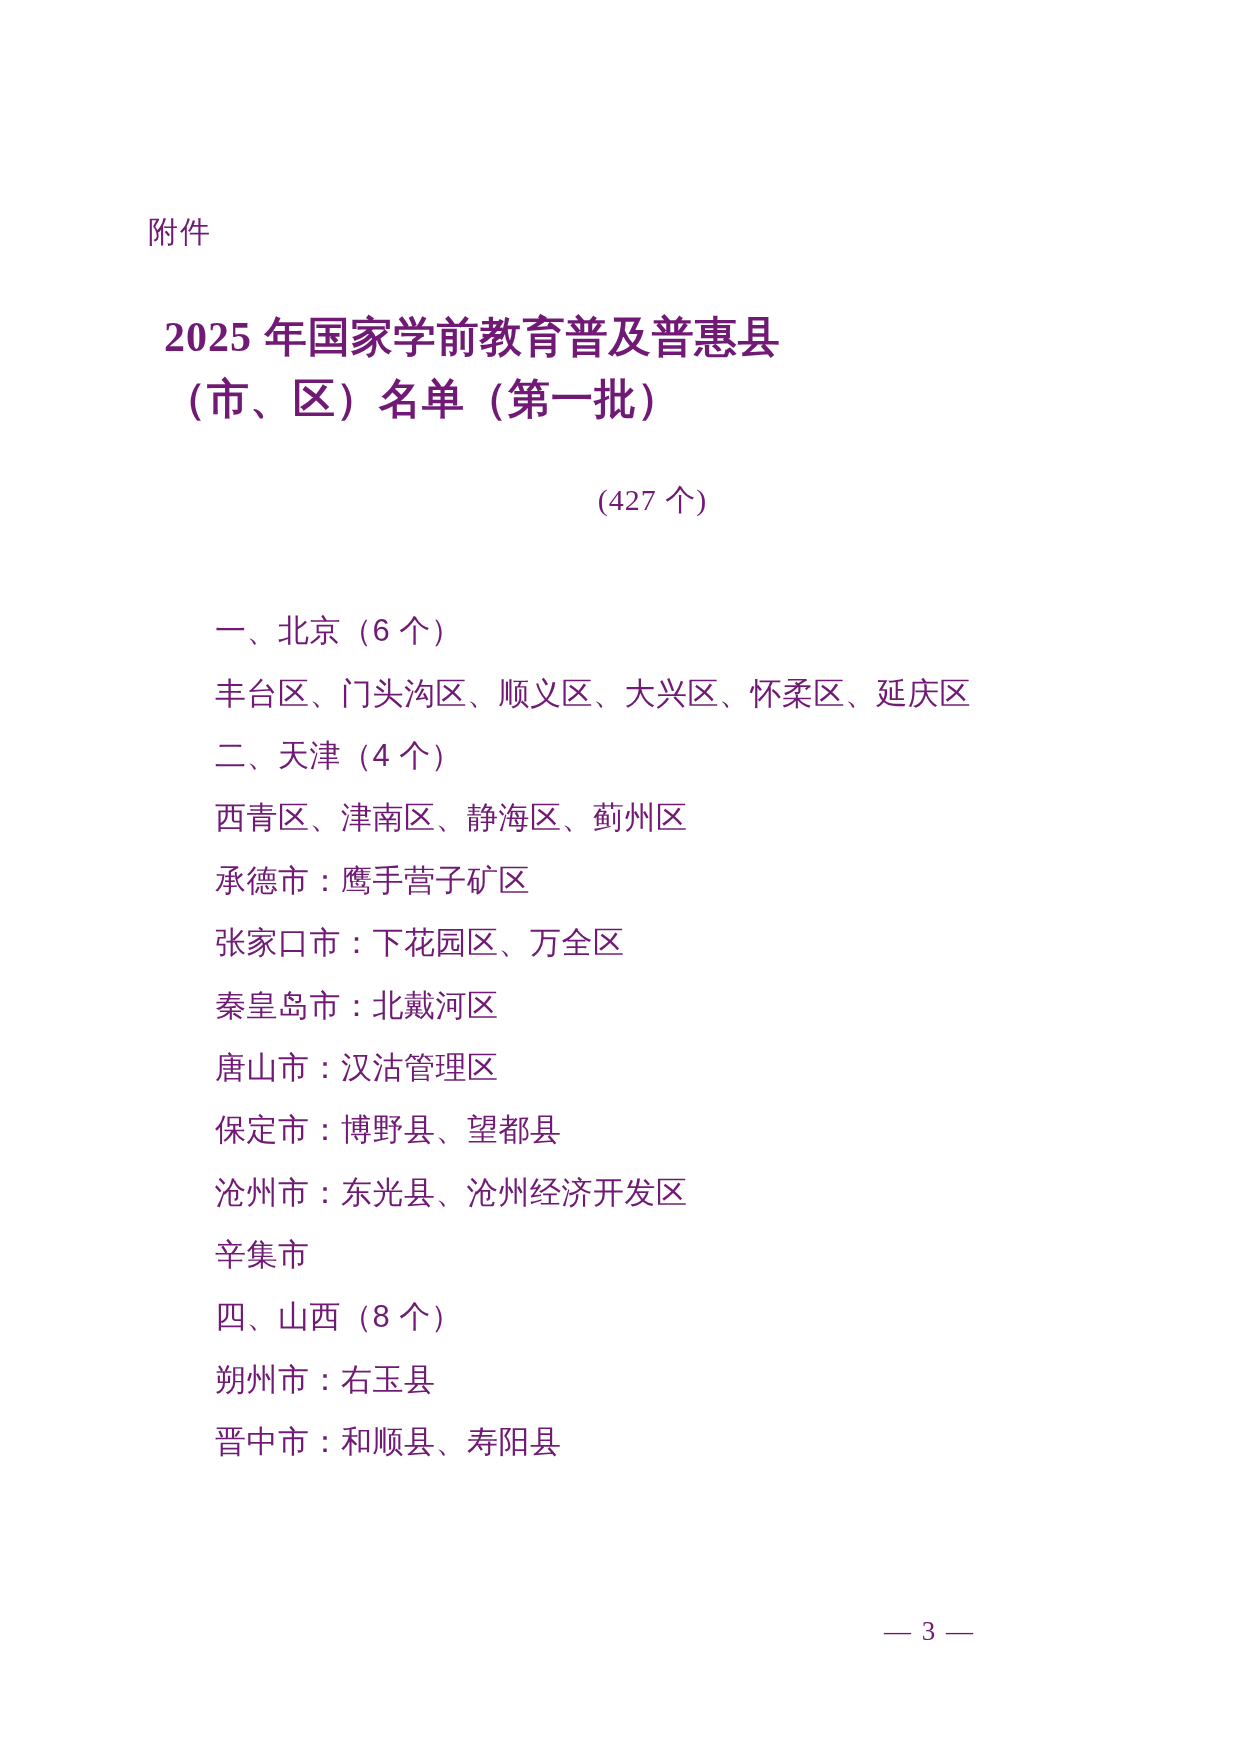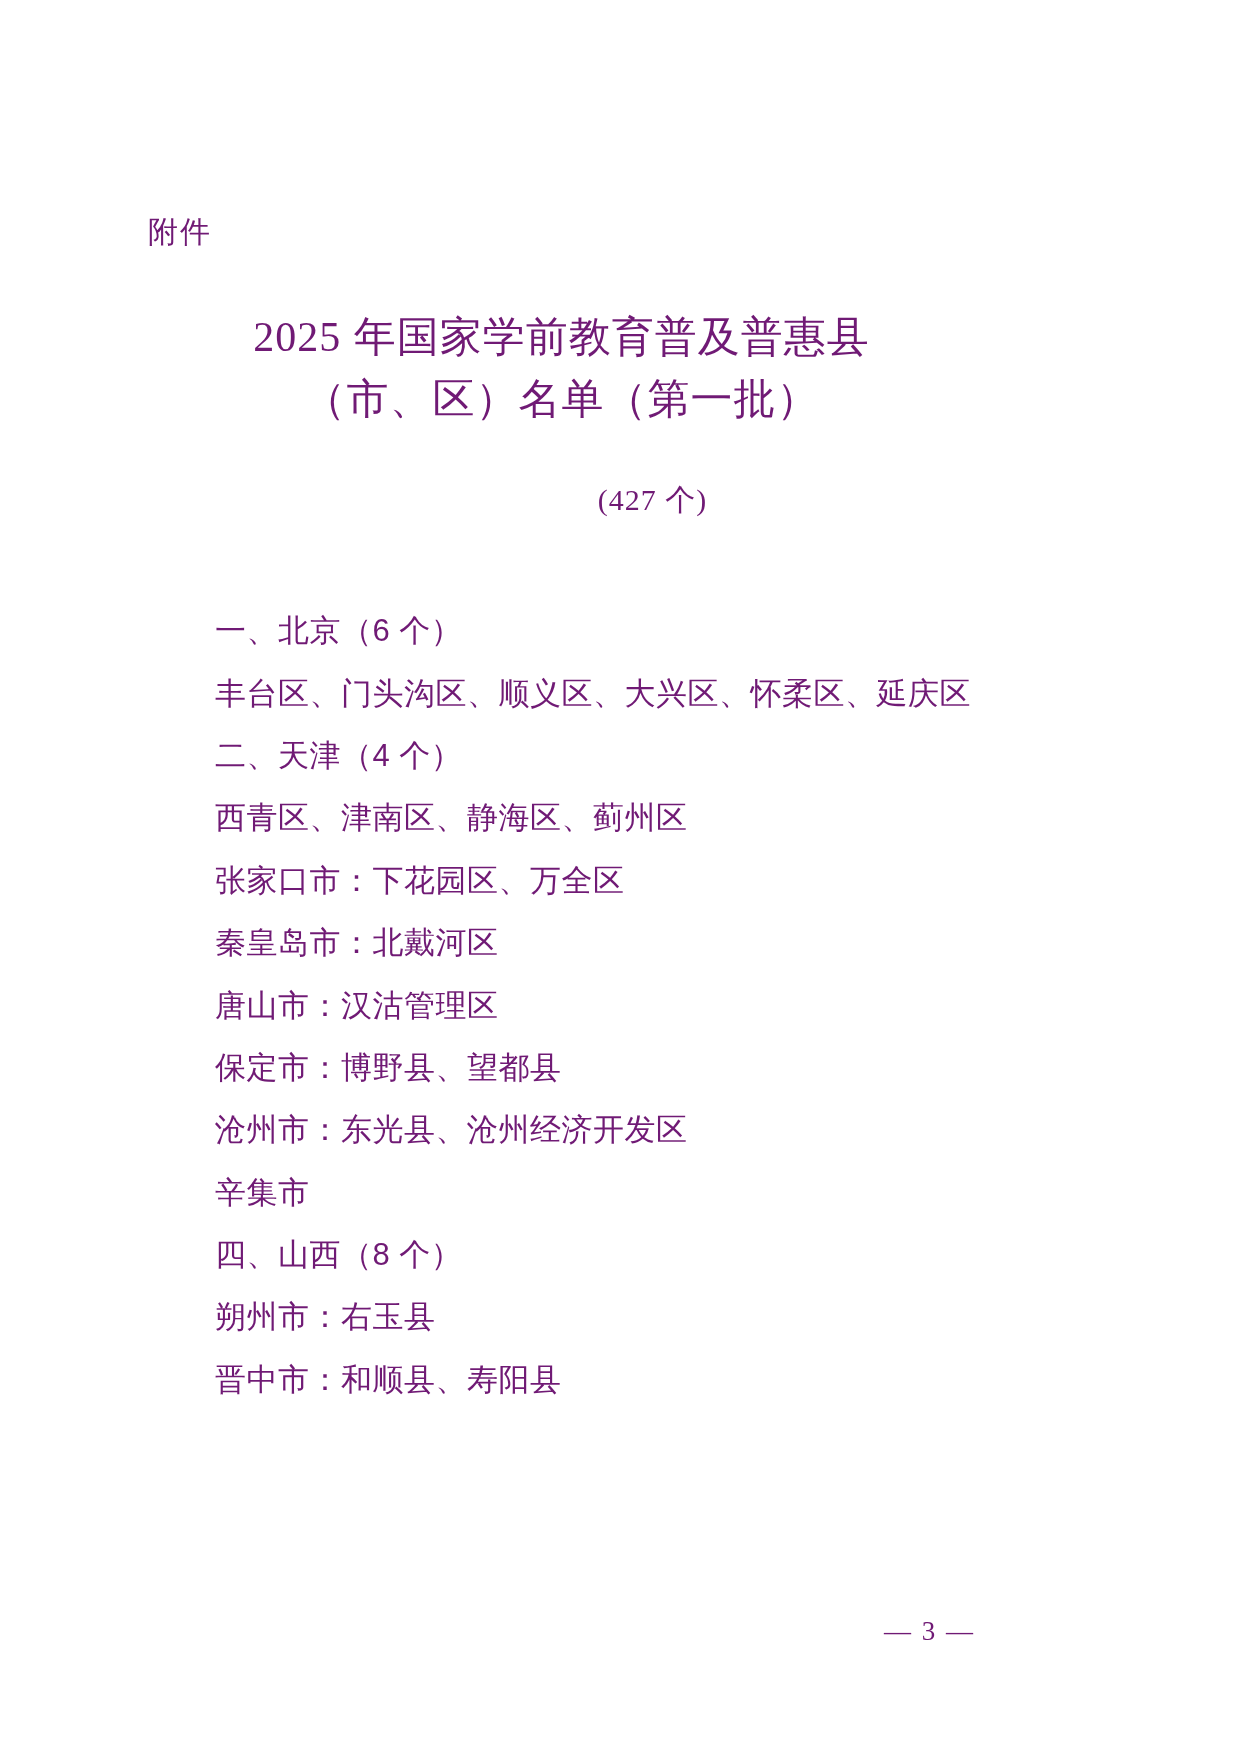--- a/index.html
+++ b/index.html
@@ -18,25 +18,24 @@
   }
   .attachment {
     position: absolute;
     left: 148px;
     top: 212px;
     font-size: 30px;
     letter-spacing: 2px;
   }
   .title-block {
     position: absolute;
-    left: 148px;
+    left: 164px;
     width: 827px;
     top: 306px;
-    text-align: center;
-    font-weight: normal;
+    font-weight: bold;
     font-size: 42px;
     line-height: 62px;
     letter-spacing: 1px;
     white-space: nowrap;
   }
   .title-year {
     font-family: "Liberation Serif", serif;
   }
   .count {
     position: absolute;
@@ -84,20 +83,21 @@
     <div class="title-line">（市、区）名单（第一批）</div>
   </div>
 
   <div class="count">(427 个)</div>
 
   <div class="body-list">
     <div class="line">一、北京（6 个）</div>
     <div class="line">丰台区、门头沟区、顺义区、大兴区、怀柔区、延庆区</div>
     <div class="line">二、天津（4 个）</div>
     <div class="line">西青区、津南区、静海区、蓟州区</div>
+    <div class="line">承德市：鹰手营子矿区</div>
     <div class="line">张家口市：下花园区、万全区</div>
     <div class="line">秦皇岛市：北戴河区</div>
     <div class="line">唐山市：汉沽管理区</div>
     <div class="line">保定市：博野县、望都县</div>
     <div class="line">沧州市：东光县、沧州经济开发区</div>
     <div class="line">辛集市</div>
     <div class="line">四、山西（8 个）</div>
     <div class="line">朔州市：右玉县</div>
     <div class="line">晋中市：和顺县、寿阳县</div>
   </div>

